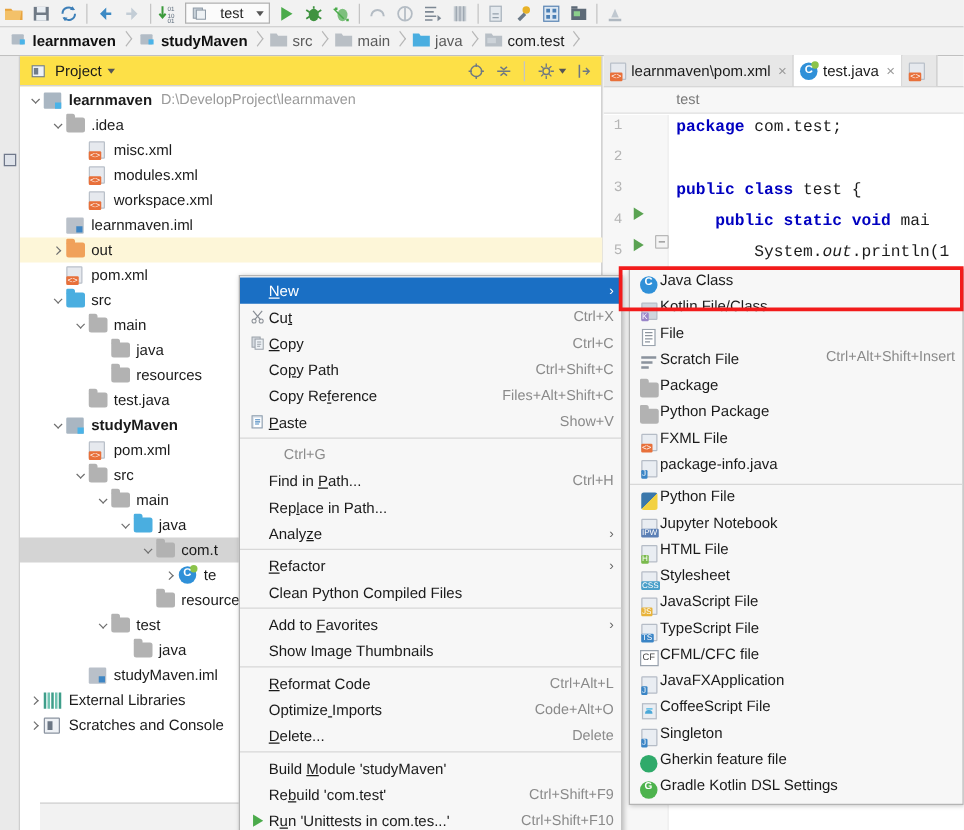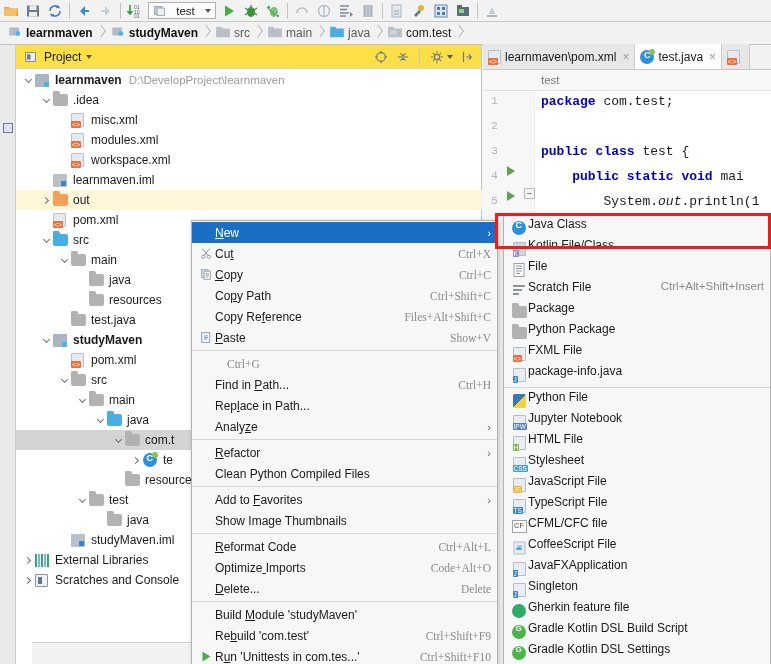--- a/index.html
+++ b/index.html
@@ -145,21 +145,21 @@
   .ctxmenu {
     position: absolute; left: 191px; top: 220px; width: 307px;
     background: #f7f7f7; border: 1px solid #b4b4b4;
     box-shadow: 1px 1px 4px rgba(0,0,0,.25);
     padding: 1px 0; z-index: 50;
   }
   .mi { height: 21px; display: flex; align-items: center; padding: 0 6px; font-size: 12px; position: relative; }
   .mi.sel { background: #1a6fc4; color: #fff; }
   .mi .mi-ico { width: 17px; flex: 0 0 17px; display: flex; align-items: center; justify-content: center; }
   .mi .mi-label { flex: 1; }
-  .mi .mi-key { color: #8a8a8a; font-size: 11.5px; margin-left: 12px; font-family: Liberation Serif, serif; }
+  .mi .mi-key { color: #8a8a8a; font-size: 11.5px; margin-left: 12px; }
   .mi .mi-sub { width: 10px; text-align: right; color: #666; font-size: 11px; }
   .mi.sel .mi-sub { color: #fff; }
   .msep { height: 1px; background: #d8d8d8; margin: 2px 0; }
   .u { text-decoration: underline; }
 
   
   .submenu {
     position: absolute; left: 503px; top: 215px; width: 268px;
     background: #f7f7f7; border: 1px solid #b4b4b4;
     box-shadow: 1px 1px 4px rgba(0,0,0,.25);
@@ -946,59 +946,53 @@
         <span class="si-label">TypeScript File</span>
       </div>
       <div class="si">
         <span class="si-ico">
           <div class="cfbox"></div>
         </span>
         <span class="si-label">CFML/CFC file</span>
       </div>
       <div class="si">
         <span class="si-ico">
+          <div class="fi">
+            <span style="background:#3a85c6">J</span>
+          </div>
+        </span>
+        <span class="si-label">JavaFXApplication</span>
+      </div>
+      <div class="si">
+        <span class="si-ico">
           <svg width="13" height="14" viewBox="0 0 13 14">
             <rect x="1" y="1" width="11" height="12" fill="#e9edf2" stroke="#b5bcc6"></rect>
             <path d="M3 9a3 3 0 0 1 6 0z" fill="#4aa8d8"></path>
             <path d="M4 5h5" stroke="#6fc3e8" stroke-width="1.4"></path>
           </svg>
         </span>
         <span class="si-label">CoffeeScript File</span>
       </div>
       <div class="si">
         <span class="si-ico">
           <div class="fi">
             <span style="background:#3a85c6">J</span>
           </div>
         </span>
-        <span class="si-label">JavaFXApplication</span>
-      </div>
-      <div class="si">
-        <span class="si-ico">
-          <div class="fi">
-            <span style="background:#3a85c6">J</span>
-          </div>
-        </span>
         <span class="si-label">Singleton</span>
       </div>
       <div class="si">
         <span class="si-ico">
           <div class="circ-gh"></div>
         </span>
         <span class="si-label">Gherkin feature file</span>
       </div>
       <div class="si">
         <span class="si-ico">
           <div class="circ-g"></div>
         </span>
-        <span class="si-label">Gradle Kotlin DSL Build Script</span>
-      </div>
-      <div class="si">
-        <span class="si-ico">
-          <div class="circ-g"></div>
-        </span>
         <span class="si-label">Gradle Kotlin DSL Settings</span>
       </div>
     </div>
 
   <div class="redbox" id="redbox-1" style="left: 495px; top: 213px; width: 276px; height: 36px; border-color: rgb(242, 27, 27);"></div>
 
 </div>
 
 </body></html>

